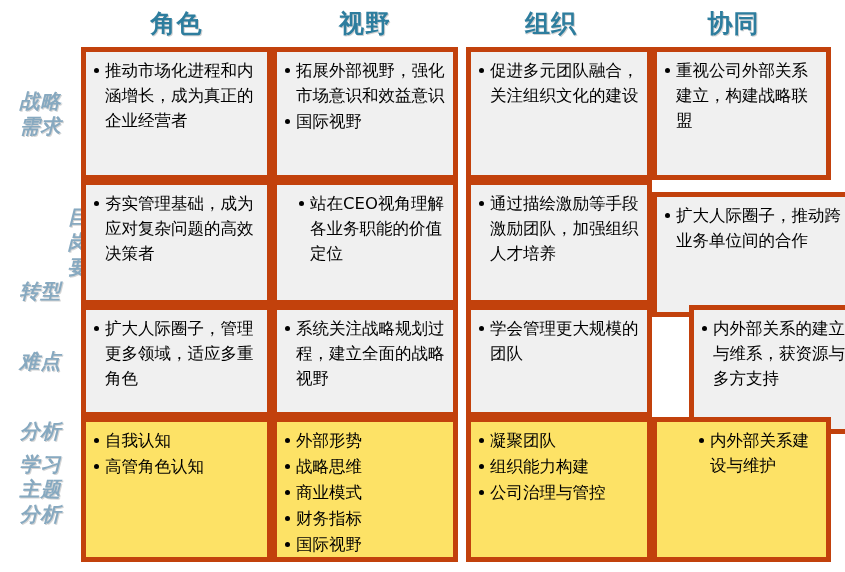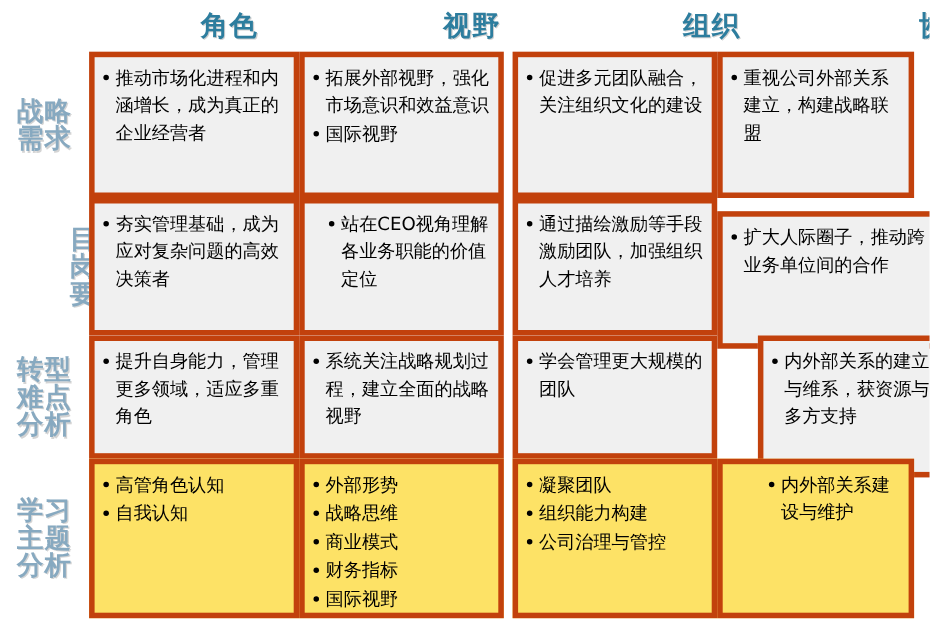--- a/index.html
+++ b/index.html
@@ -22,21 +22,20 @@
 
   
   .header-row {
     position: absolute;
     left: 0;
     top: 0;
     width: 845px;
     height: 47px;
     display: flex;
     align-items: center;
-    gap: 32px;
   }
   .corner-spacer {
     width: 81px;
     flex: 0 0 81px;
     height: 100%;
   }
   .col-head {
     flex: 0 0 auto;
     text-align: center;
     color: #2d7d9e;
@@ -52,29 +51,30 @@
   .col-head.c3 { width: 186px; }
   .col-head.c4 { width: 179px; }
 
   
   .row-label {
     position: absolute;
     left: 0;
     width: 81px;
     color: #87a9c0;
     font-weight: bold;
-    font-size: 24px;
+    font-size: 20px;
     line-height: 25px;
     text-align: center;
     text-shadow: 1px 1px 0 rgba(170,170,170,0.5);
     display: flex;
     flex-direction: column;
     justify-content: center;
     align-items: center;
     letter-spacing: 1px;
+    font-style: italic;
   }
   .row-label span { display: block; white-space: nowrap; }
 
   
   .cell {
     position: absolute;
     box-sizing: border-box;
     border: 5px solid #c2410c;
     background: #f0f0f0;
     padding: 6px 6px 4px 6px;
@@ -167,28 +167,28 @@
     <ul>
       <li>通过描绘激励等手段激励团队，加强组织人才培养</li>
     </ul>
   </div>
   <div class="cell" style="left:652px;top:180px;width:211px;height:125px;margin-top:12px;">
     <ul>
       <li>扩大人际圈子，推动跨业务单位间的合作</li>
     </ul>
   </div>
 
-  <div class="row-label" style="top:305px;height:112px;">
+  <div class="row-label" style="top:305px;height:112px;gap:45px;">
     <span>转型</span>
     <span>难点</span>
     <span>分析</span>
   </div>
   <div class="cell" style="left:81px;top:305px;width:191px;height:112px;">
     <ul>
-      <li>提升自身能力，管理更多领域，适应多重角色</li>
+      <li>扩大人际圈子，管理更多领域，适应多重角色</li>
     </ul>
   </div>
   <div class="cell" style="left:272px;top:305px;width:186px;height:112px;">
     <ul>
       <li>系统关注战略规划过程，建立全面的战略视野</li>
     </ul>
   </div>
   <div class="cell" style="left:466px;top:305px;width:186px;height:112px;">
     <ul>
       <li>学会管理更大规模的团队</li>
@@ -200,22 +200,22 @@
     </ul>
   </div>
 
   <div class="row-label" style="top:417px;height:145px;">
     <span>学习</span>
     <span>主题</span>
     <span>分析</span>
   </div>
   <div class="cell yellow" style="left:81px;top:417px;width:191px;height:145px;">
     <ul>
+      <li>自我认知</li>
       <li>高管角色认知</li>
-      <li>自我认知</li>
     </ul>
   </div>
   <div class="cell yellow" style="left:272px;top:417px;width:186px;height:145px;">
     <ul>
       <li>外部形势</li>
       <li>战略思维</li>
       <li>商业模式</li>
       <li>财务指标</li>
       <li>国际视野</li>
     </ul>

